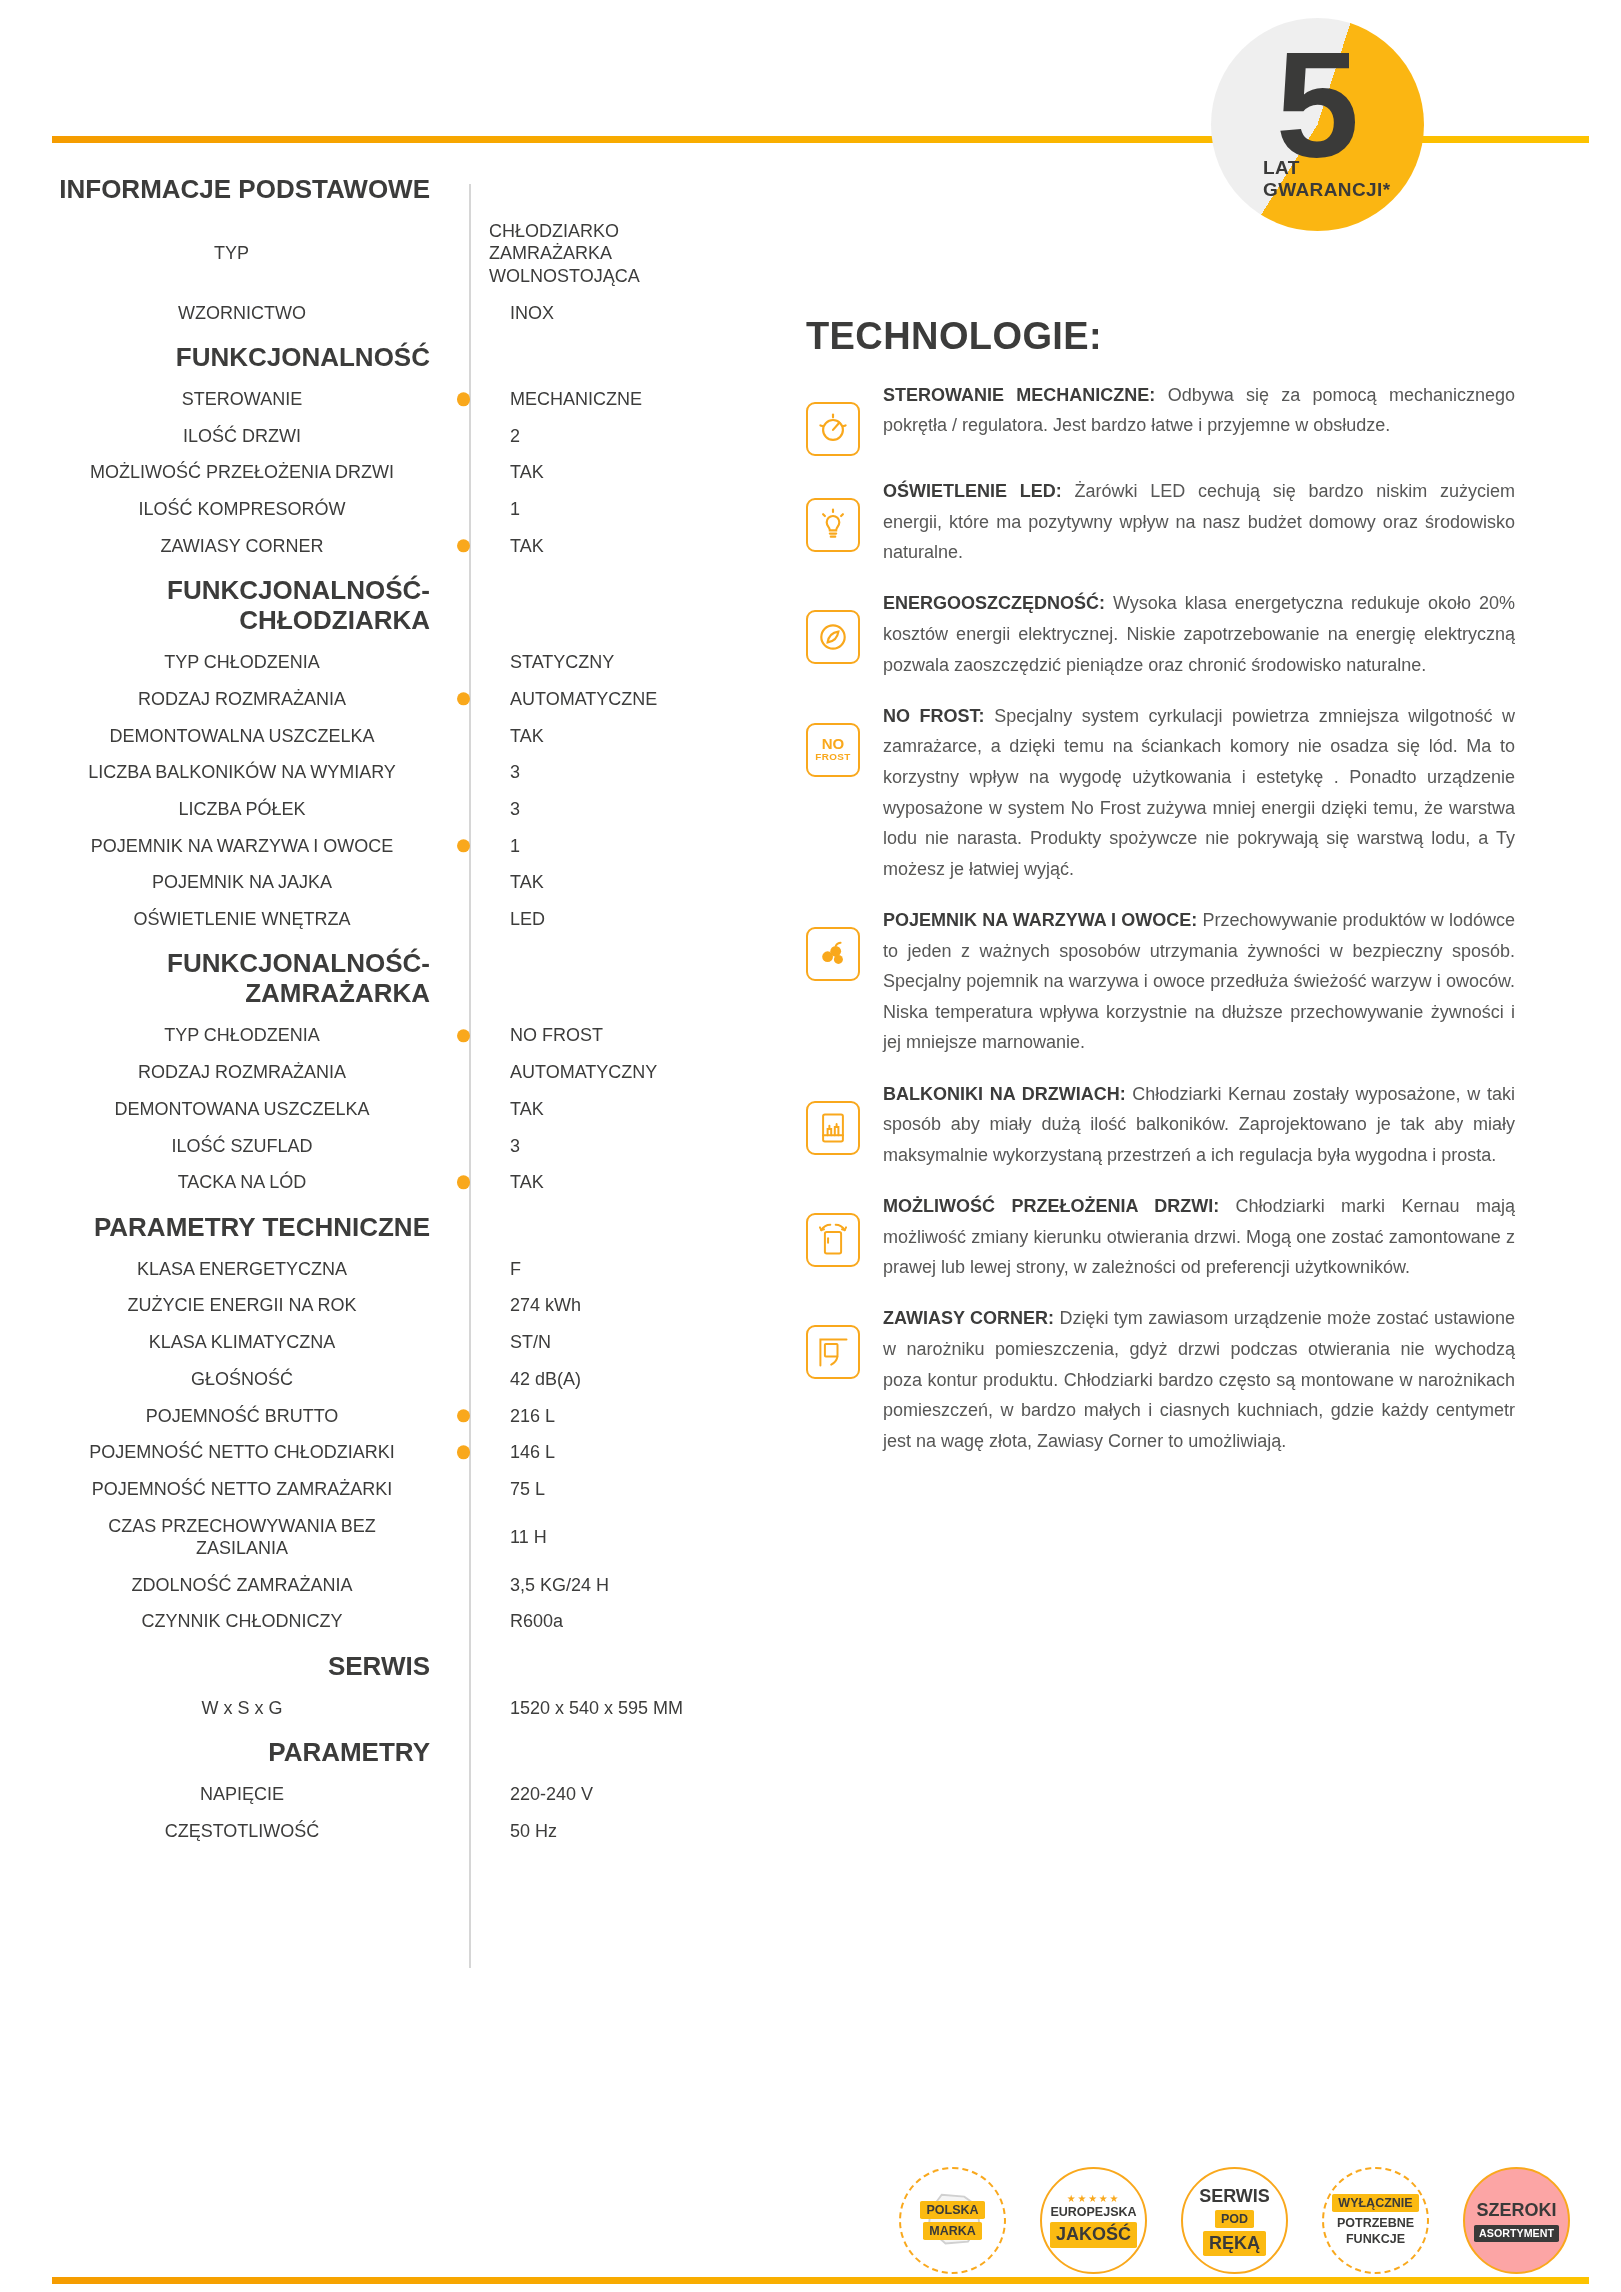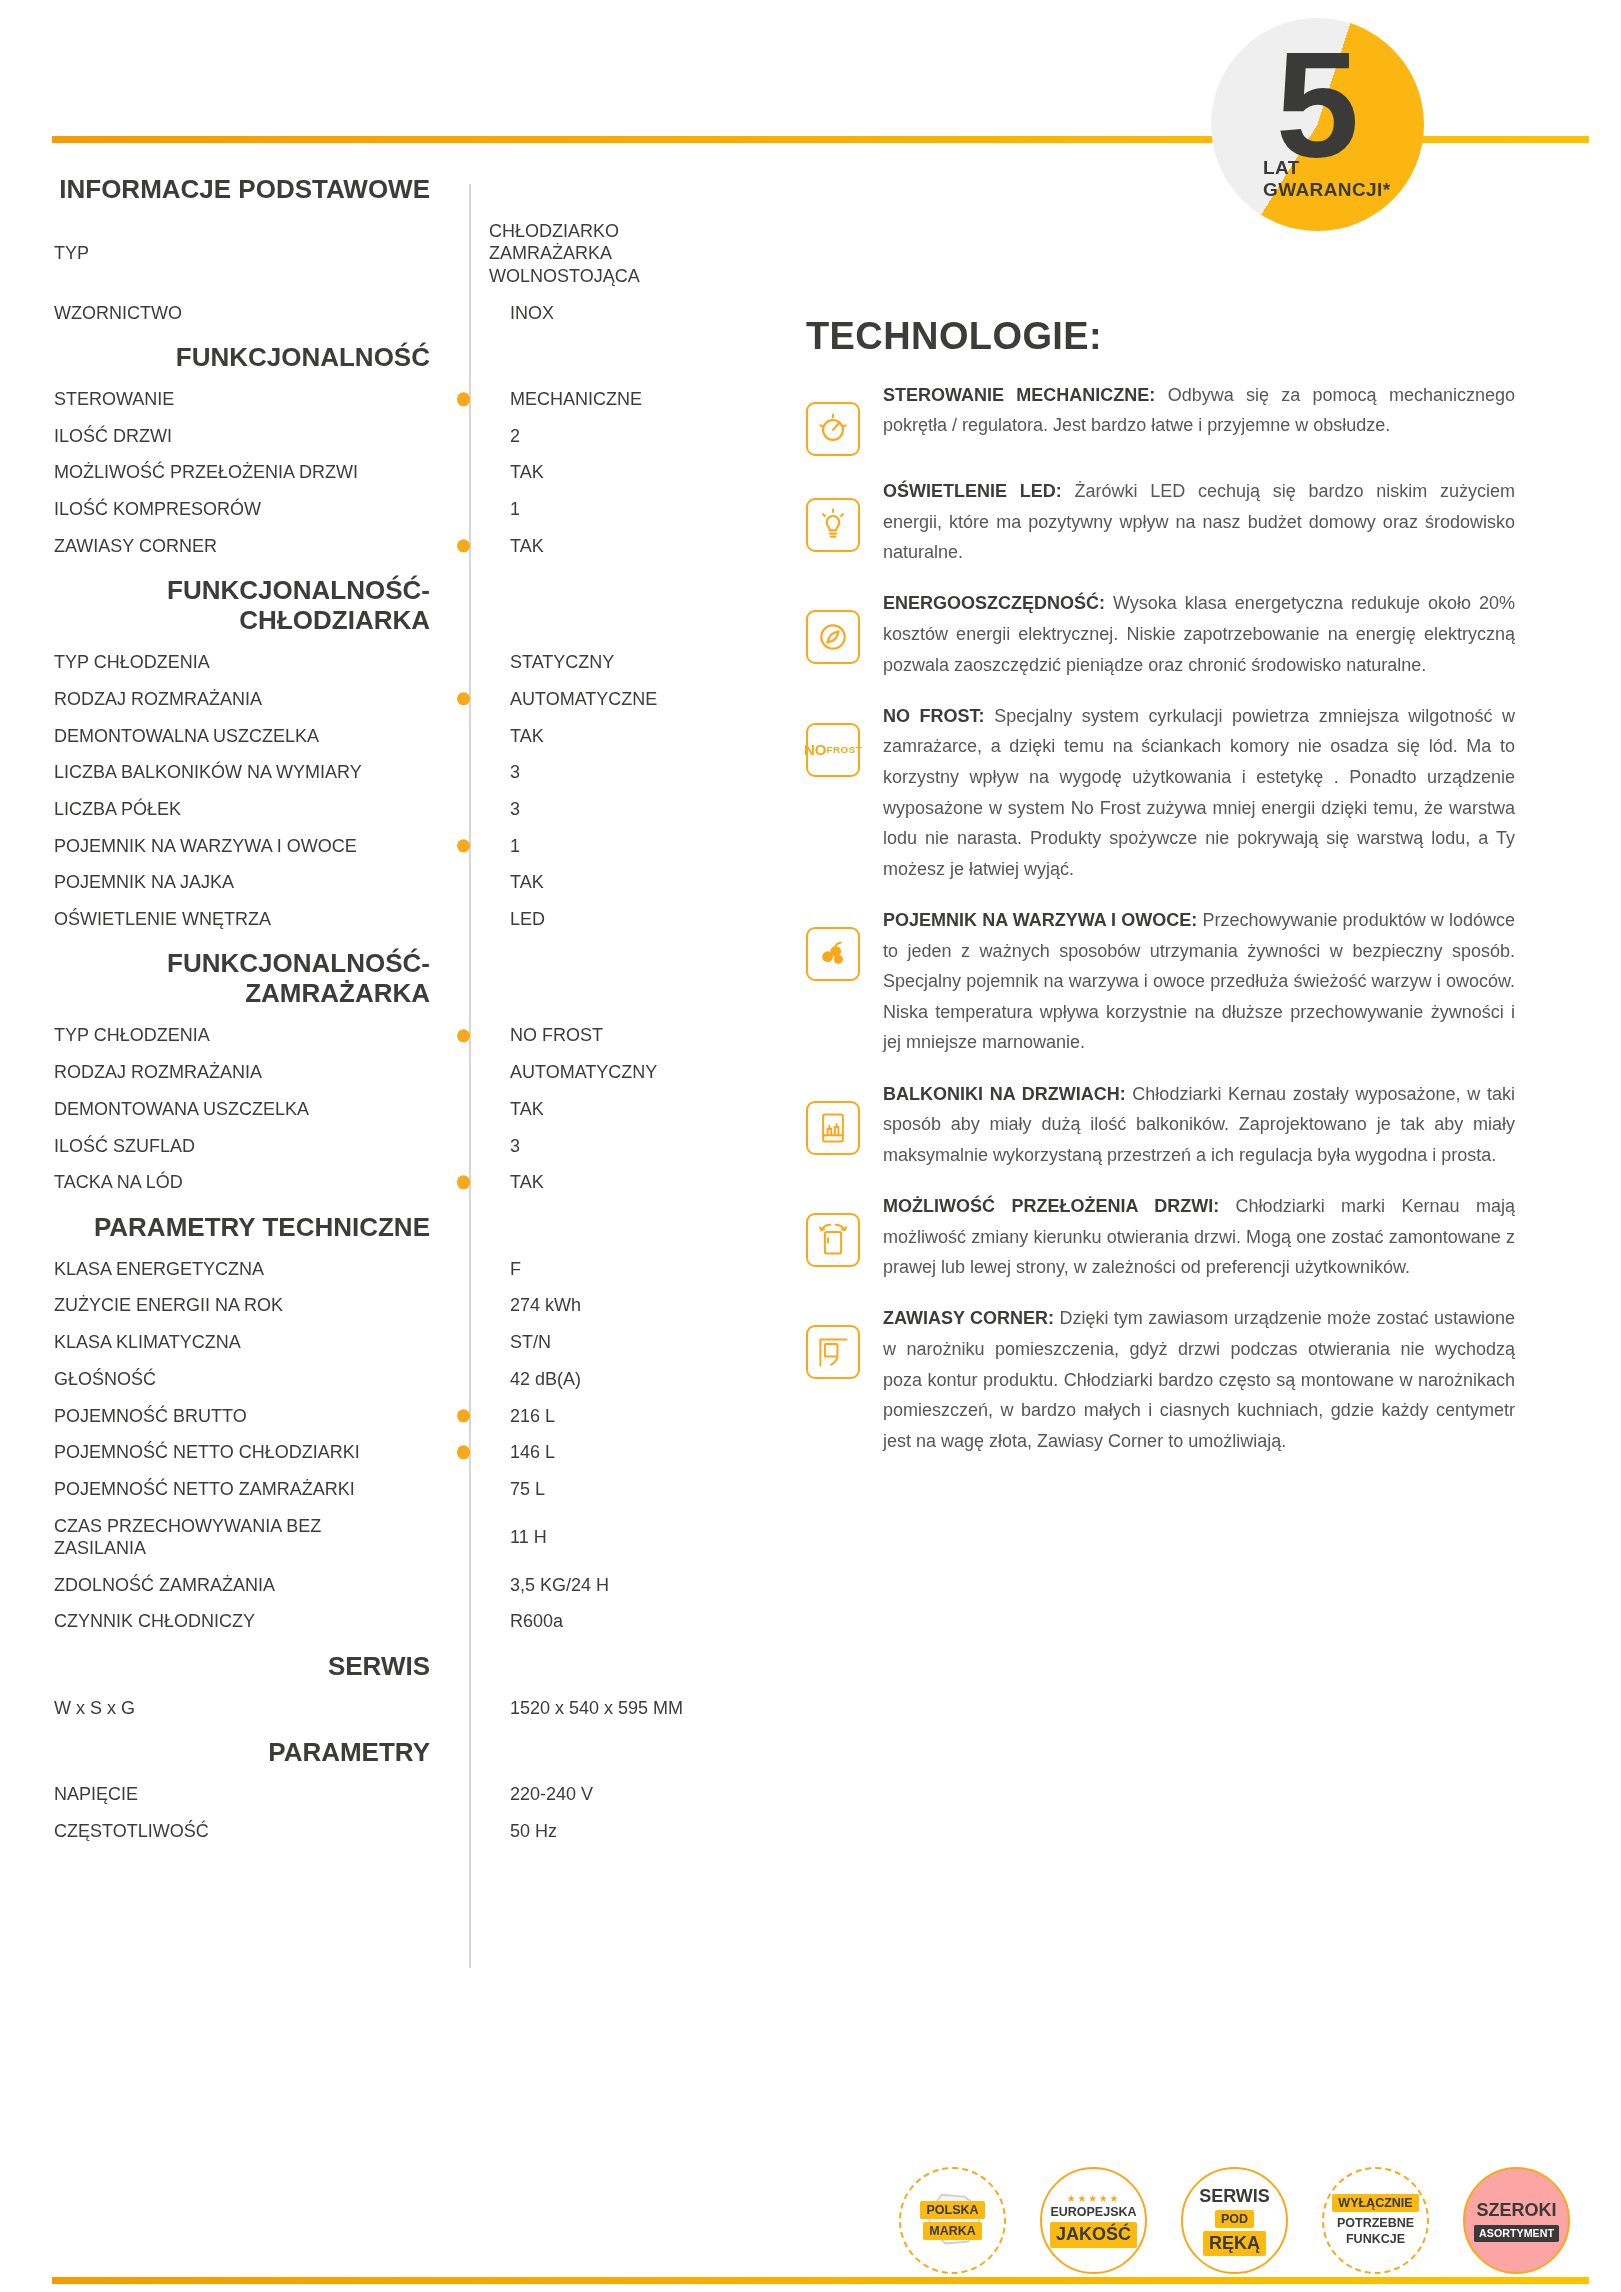--- a/index.html
+++ b/index.html
@@ -18,30 +18,30 @@
   .warranty .wtxt{align-self:flex-start;margin-left:52px;margin-top:-12.5px;}
   .warranty .wtxt div{font-size:19px;font-weight:bold;color:#3a3a39;line-height:1.15;letter-spacing:0.4px;}
 
   
   .divider-v{position:absolute;left:469px;top:184px;width:1.8px;height:1784px;background:#d6d6d6;}
   .specs{position:absolute;left:54px;top:174px;width:681px;}
   .spec-h{width:376px;text-align:right;font-weight:bold;font-size:26px;line-height:30px;color:#3c3c3b;
     white-space:pre-line;margin:18px 0 16px;}
   .spec-h:first-child{margin-top:0;}
   .spec-row{display:flex;align-items:center;margin-bottom:14.3px;position:relative;min-height:22.4px;}
-  .spec-label{width:376px;text-align:left;font-size:18px;line-height:22.4px;white-space:pre-line;color:#3c3c3b;}
+  .spec-label{width:376px;text-align:center;font-size:18px;line-height:22.4px;white-space:pre-line;color:#3c3c3b;}
   .spec-value{margin-left:80px;font-size:18px;line-height:22.4px;max-width:246px;color:#3c3c3b;}
   .dot{position:absolute;left:403px;top:50%;transform:translateY(-50%);width:13.4px;height:13.4px;border-radius:50%;background:#f9a81c;}
 
   
   .tech{position:absolute;left:806px;top:315px;width:709px;}
   .tech-title{font-size:38px;font-weight:bold;color:#3c3c3b;letter-spacing:0.4px;margin-bottom:21.5px;}
   .tech-item{display:flex;margin-bottom:20.6px;}
   .tech-icon{flex:0 0 54px;width:54px;height:54px;border:2.7px solid #f9a81c;border-radius:9px;margin-right:23px;
-    display:flex;align-items:center;justify-content:center;color:#f9a81c;margin-top:22px;}
+    display:flex;flex-direction:column;align-items:center;justify-content:center;color:#f9a81c;margin-top:22px;}
   .tech-icon svg{display:block;}
   .nf-top{font-size:15px;font-weight:bold;line-height:1;color:#f9a81c;}
   .nf-bottom{font-size:9.9px;font-weight:bold;line-height:1.2;color:#f9a81c;letter-spacing:0.4px;}
   .tech-text{font-size:18px;line-height:1.7;color:#575756;text-align:justify;}
   .tech-text b{color:#3c3c3b;}
 
   
   .badges{position:absolute;left:899px;top:2167px;display:flex;gap:34px;z-index:2;}
   .badge{width:107px;height:107px;border-radius:50%;background:#ffffff;border:2.7px solid #f9a81c;
     display:flex;flex-direction:column;align-items:center;justify-content:center;text-align:center;position:relative;overflow:hidden;}

